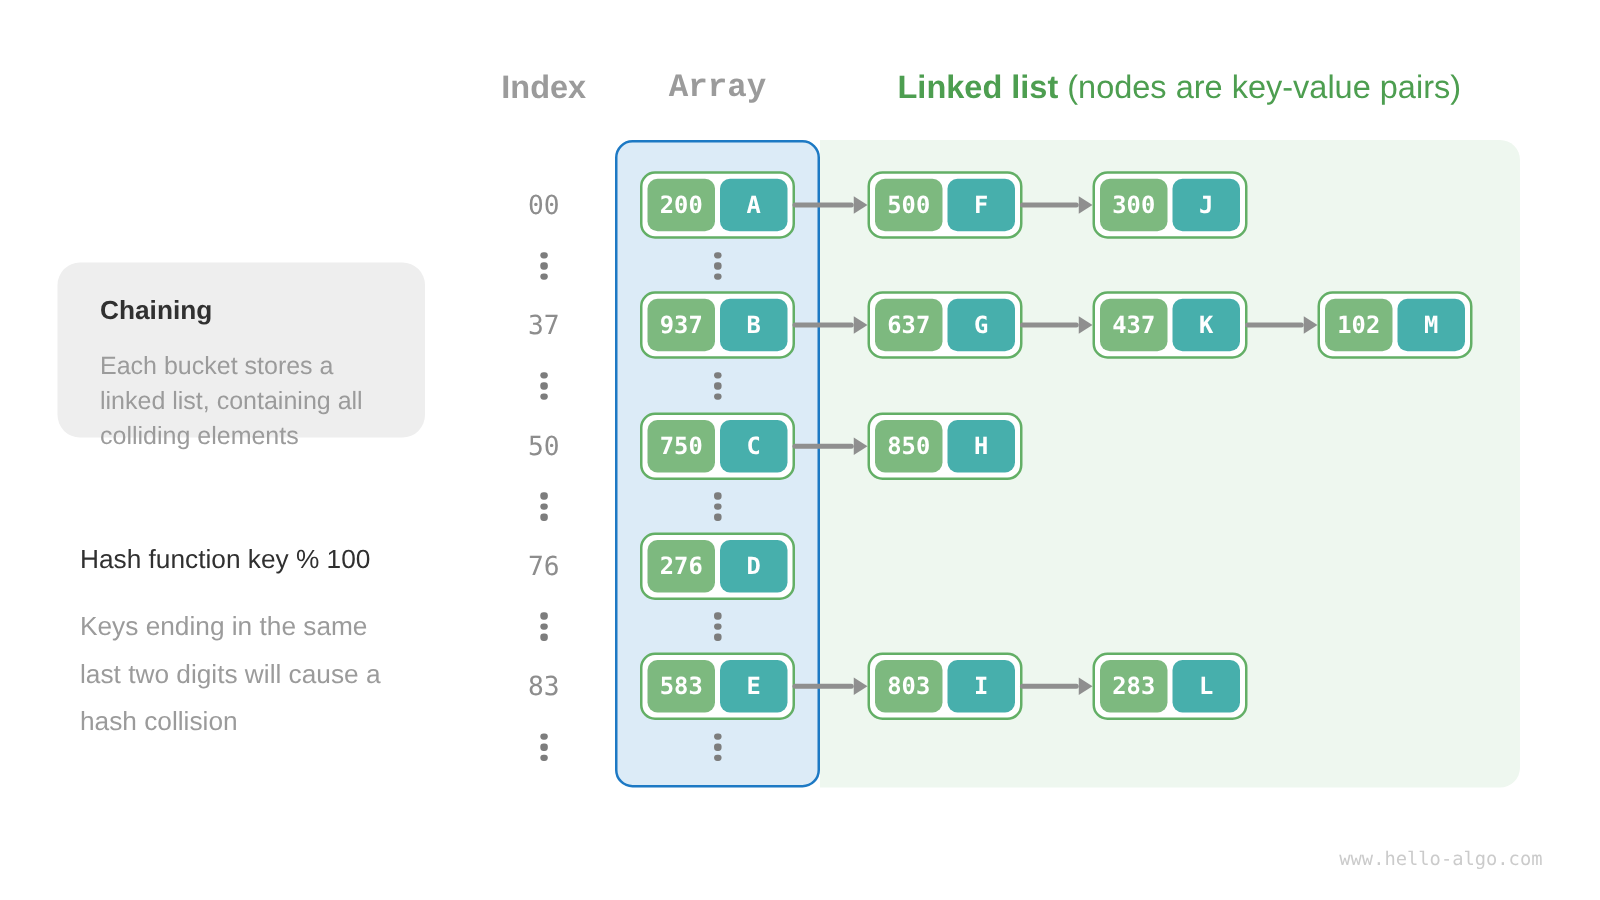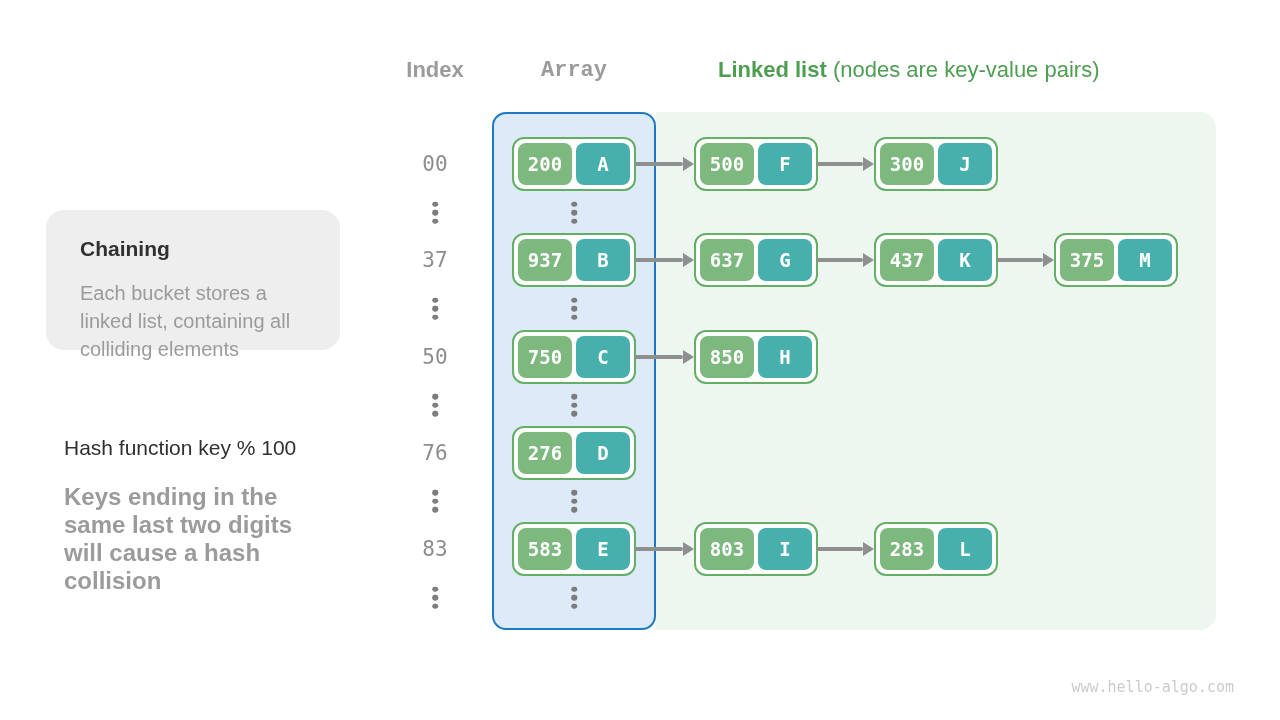--- a/index.html
+++ b/index.html
@@ -8,35 +8,35 @@
     --header-green:#4d9e50; --text-dark:#303030; --text-gray:#9b9b9b;
     --mono-gray:#8d8d8d; --arrow-gray:#8f8f8f; --panel-fill:#eeeeee;
     --watermark-gray:#cbcbcb; --dot-gray:#7d7d7d;
   }
   html,body{margin:0;padding:0;background:#ffffff;}
   .page{
     position:relative; width:1280px; height:720px; background:#ffffff;
     overflow:hidden; font-family:"Liberation Sans",sans-serif;
   }
   
-  .hdr{position:absolute; font-size:22px; font-weight:bold; color:var(--text-gray); white-space:nowrap;}
+  .hdr{position:absolute; font-size:26px; font-weight:bold; color:var(--text-gray); white-space:nowrap;}
   .hdr-index{left:435px; top:70px; transform:translate(-50%,-50%);}
   .hdr-array{left:574px; top:70px; transform:translate(-50%,-50%);font-family:Liberation Mono, monospace;}
   .hdr-linked{left:718px; top:70px; transform:translateY(-50%); color:var(--header-green);}
   .hdr-linked .note{font-weight:normal;}
   
   .info-box{
     position:absolute; left:46px; top:210px; width:294px; height:140px;
     background:var(--panel-fill); border-radius:18px; box-sizing:border-box;
     padding:27px 30px 0 34px;
   }
   .info-title{font-size:21px; font-weight:bold; color:var(--text-dark); margin:0 0 18px 0;}
   .info-body{font-size:20px; color:var(--text-gray); line-height:28px; margin:0;}
   .hash-fn{position:absolute; left:64px; top:436px; font-size:21px; color:var(--text-dark); white-space:nowrap;}
-  .hash-note{position:absolute; left:64px; top:483px; width:262px; font-size:24px; color:var(--text-gray); line-height:28px;font-weight:bold;}
+  .hash-note{position:absolute; left:64px; top:483px; width:262px; font-size:21px; color:var(--text-gray); line-height:38px;}
   
   .array-region{
     position:absolute; left:492px; top:112px; width:164px; height:518px;
     background:var(--array-fill); border:2.5px solid var(--array-border);
     border-radius:14px; box-sizing:border-box;
   }
   .linked-region{
     position:absolute; left:656px; top:112px; width:560px; height:518px;
     background:var(--linked-fill); border-radius:0 16px 16px 0;
   }
@@ -136,21 +136,21 @@
     <span class="key">637</span>
     <span class="val">G</span>
   </div>
       <div class="arrow" style="left: 816px; width: 47px; top: 258.25px;"></div>
       <div class="node" style="left: 874px; top: 233.25px;">
     <span class="key">437</span>
     <span class="val">K</span>
   </div>
       <div class="arrow" style="left: 996px; width: 47px; top: 258.25px;"></div>
       <div class="node" style="left: 1054px; top: 233.25px;">
-    <span class="key">375</span>
+    <span class="key">102</span>
     <span class="val">M</span>
   </div>
       <div class="vdots" style="left: 435px; top: 308.75px;">
         <i></i>
         <i></i>
         <i></i>
       </div>
       <div class="vdots" style="left: 574px; top: 308.75px;">
         <i></i>
         <i></i>

